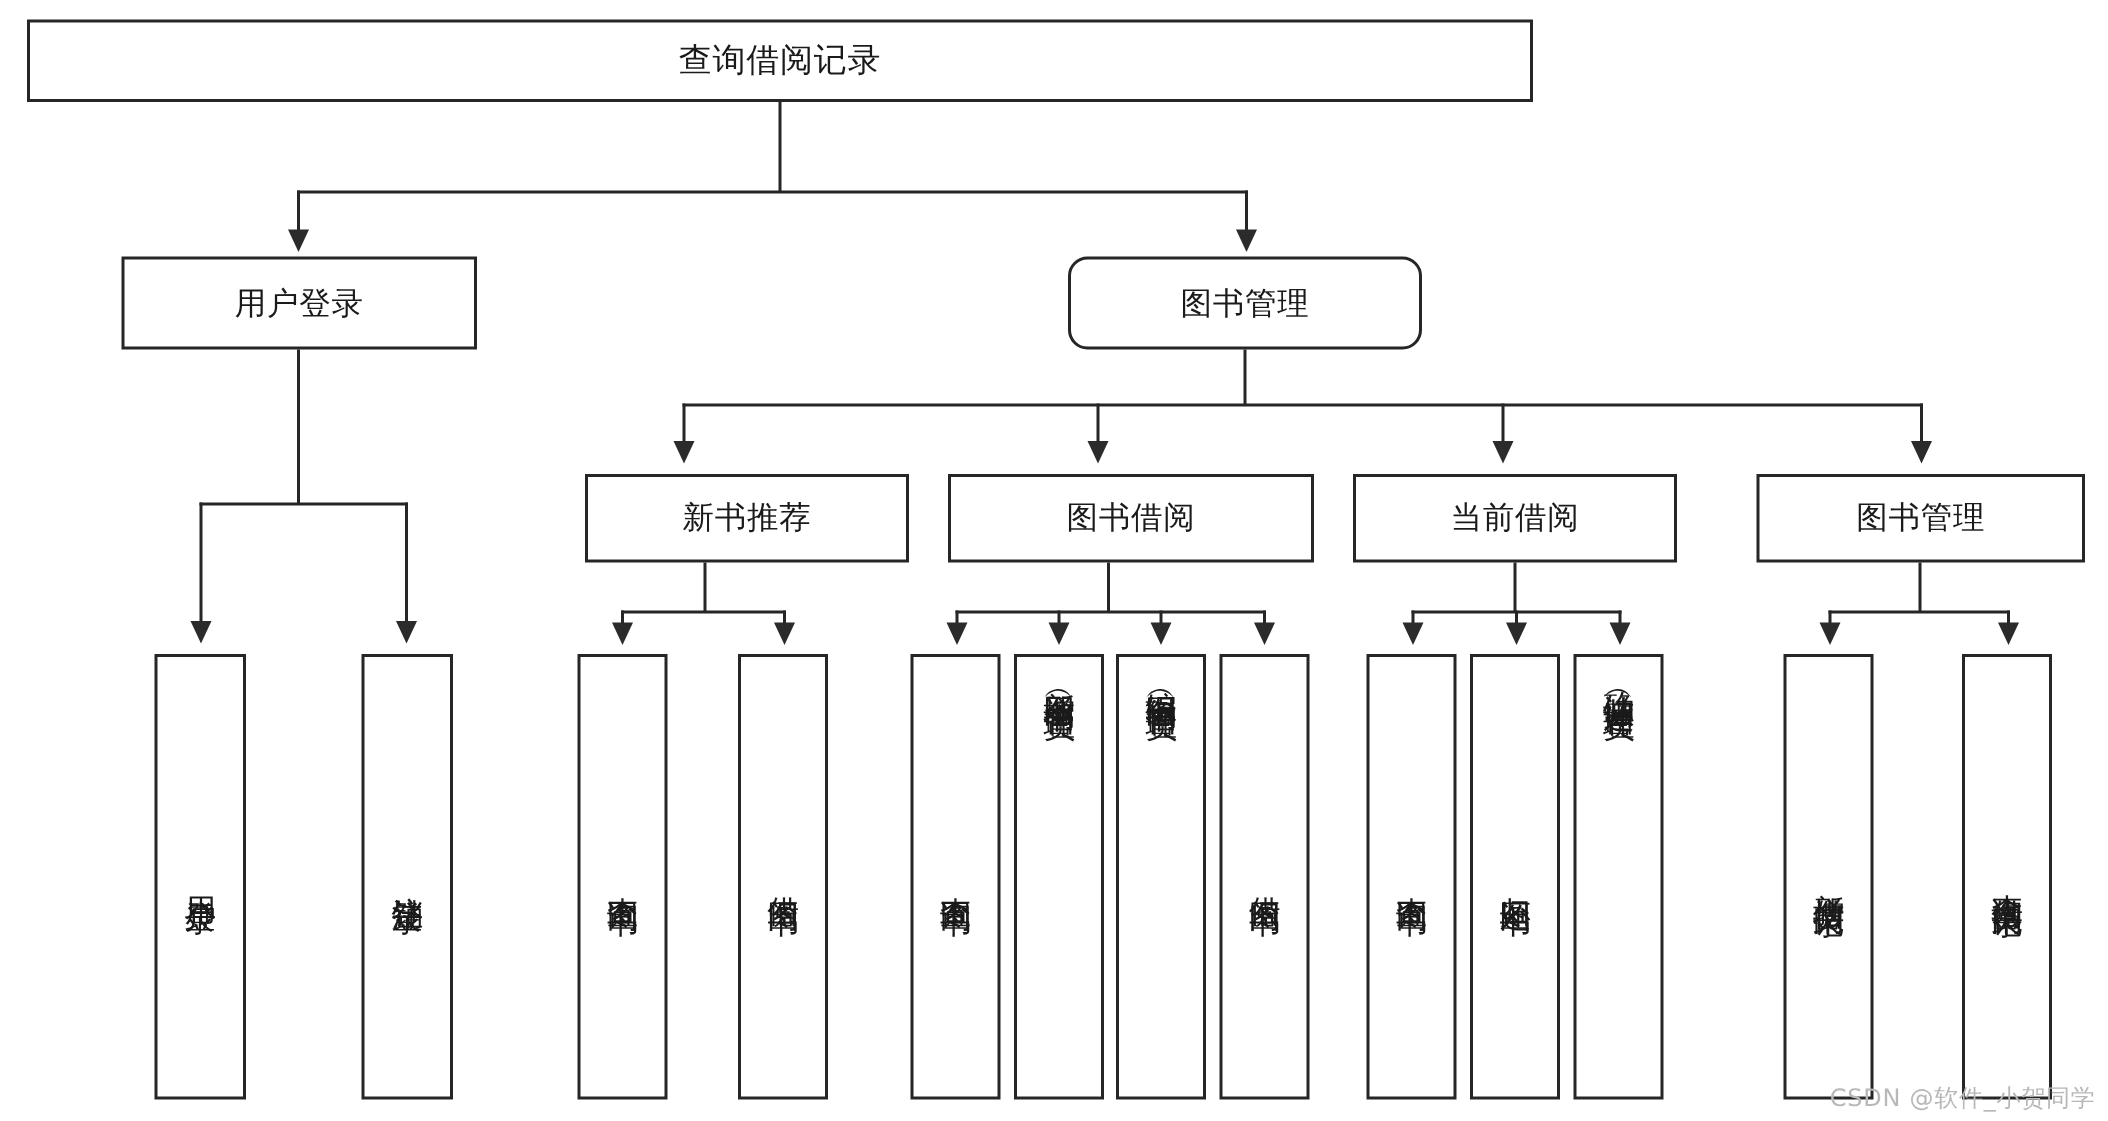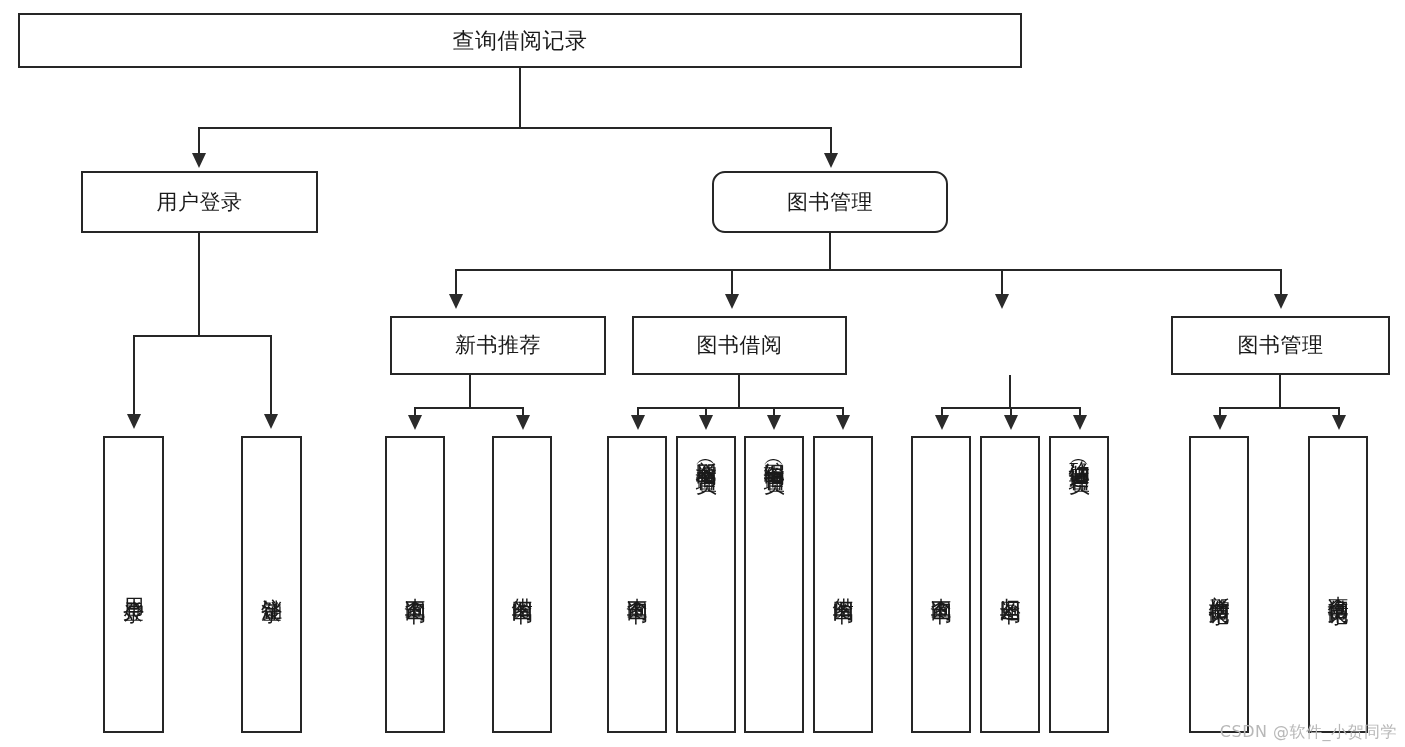--- a/index.html
+++ b/index.html
@@ -116,22 +116,25 @@
   <div class="vline" style="left:731px; top:269px; height:27px;"></div>
   <div class="arrow" style="left:725px; top:294px;"></div>
   <div class="vline" style="left:1001px; top:269px; height:27px;"></div>
   <div class="arrow" style="left:995px; top:294px;"></div>
   <div class="vline" style="left:1280px; top:269px; height:27px;"></div>
   <div class="arrow" style="left:1274px; top:294px;"></div>
 
   <div class="node h" style="left:362px; top:316px; width:216px; height:59px;margin-left:28px;">
     <span class="label">新书推荐</span>
   </div>
-  <div class="node h" style="left:632px; top:316px; width:215px; height:59px;">
+  <div class="node h" style="left:632px; top:316px; width:244px; height:59px;">
     <span class="label">图书借阅</span>
+  </div>
+  <div class="node h" style="left:902px; top:316px; width:216px; height:59px;">
+    <span class="label">当前借阅</span>
   </div>
   <div class="node h" style="left:1171px; top:316px; width:219px; height:59px;">
     <span class="label">图书管理</span>
   </div>
 
   <div class="vline" style="left:198px; top:233px; height:103px;"></div>
   <div class="hline" style="left:133px; top:335px; width:139px;"></div>
   <div class="vline" style="left:133px; top:335px; height:81px;"></div>
   <div class="arrow" style="left:127px; top:414px;"></div>
   <div class="vline" style="left:270px; top:335px; height:81px;"></div>

